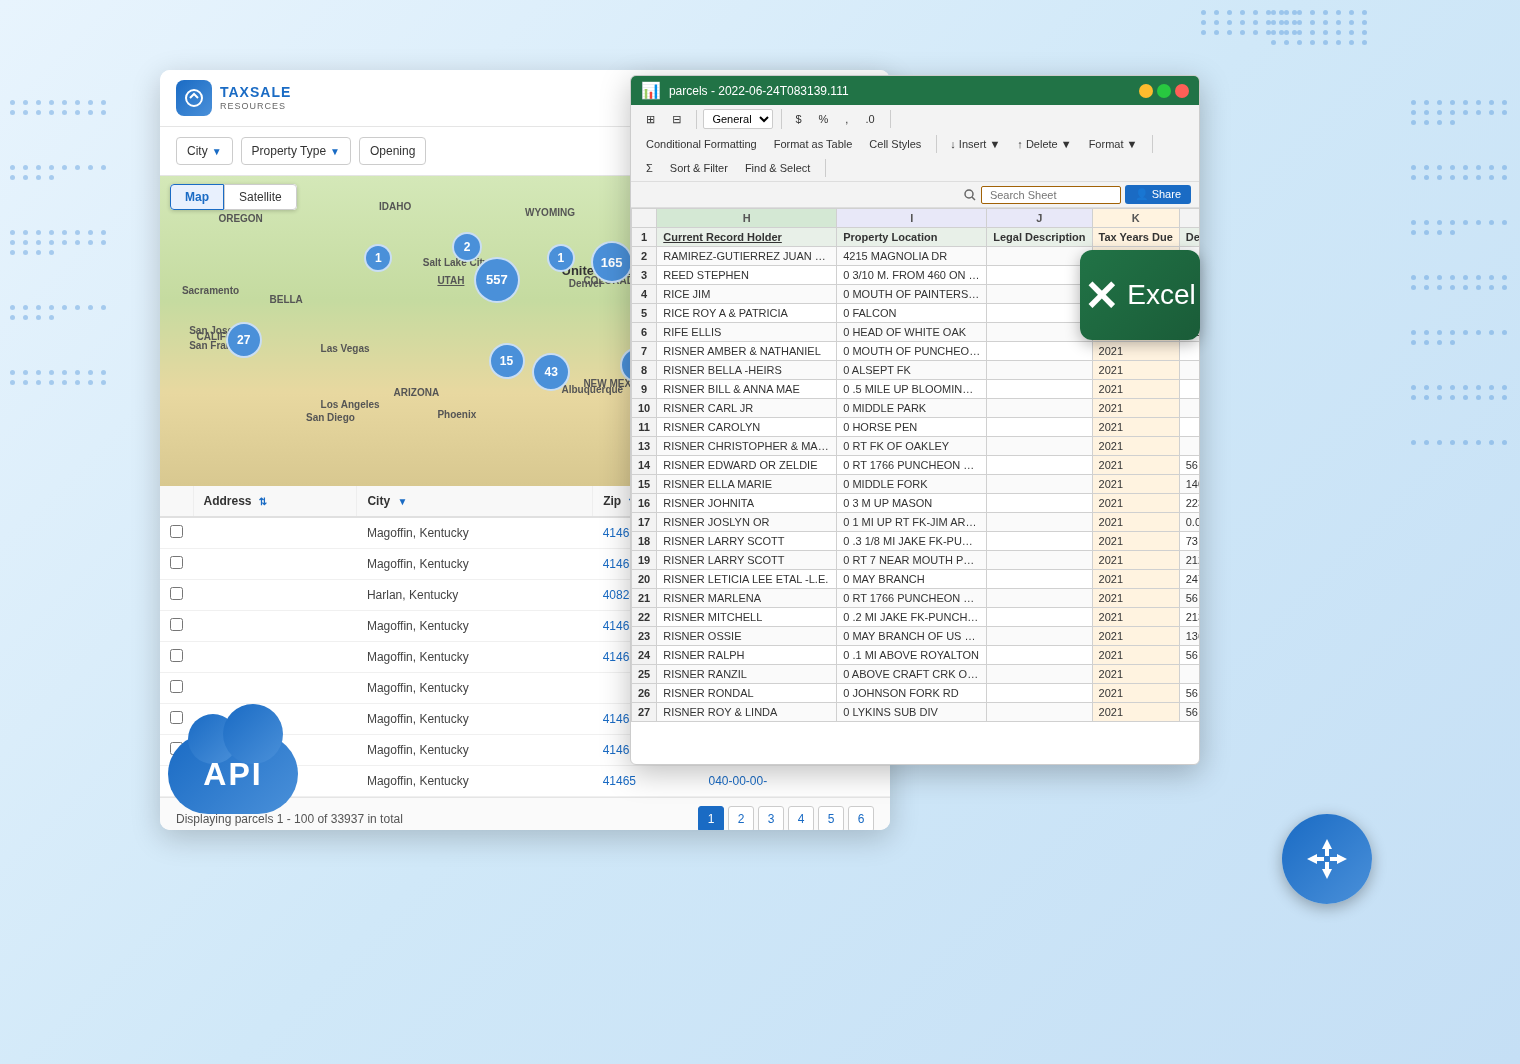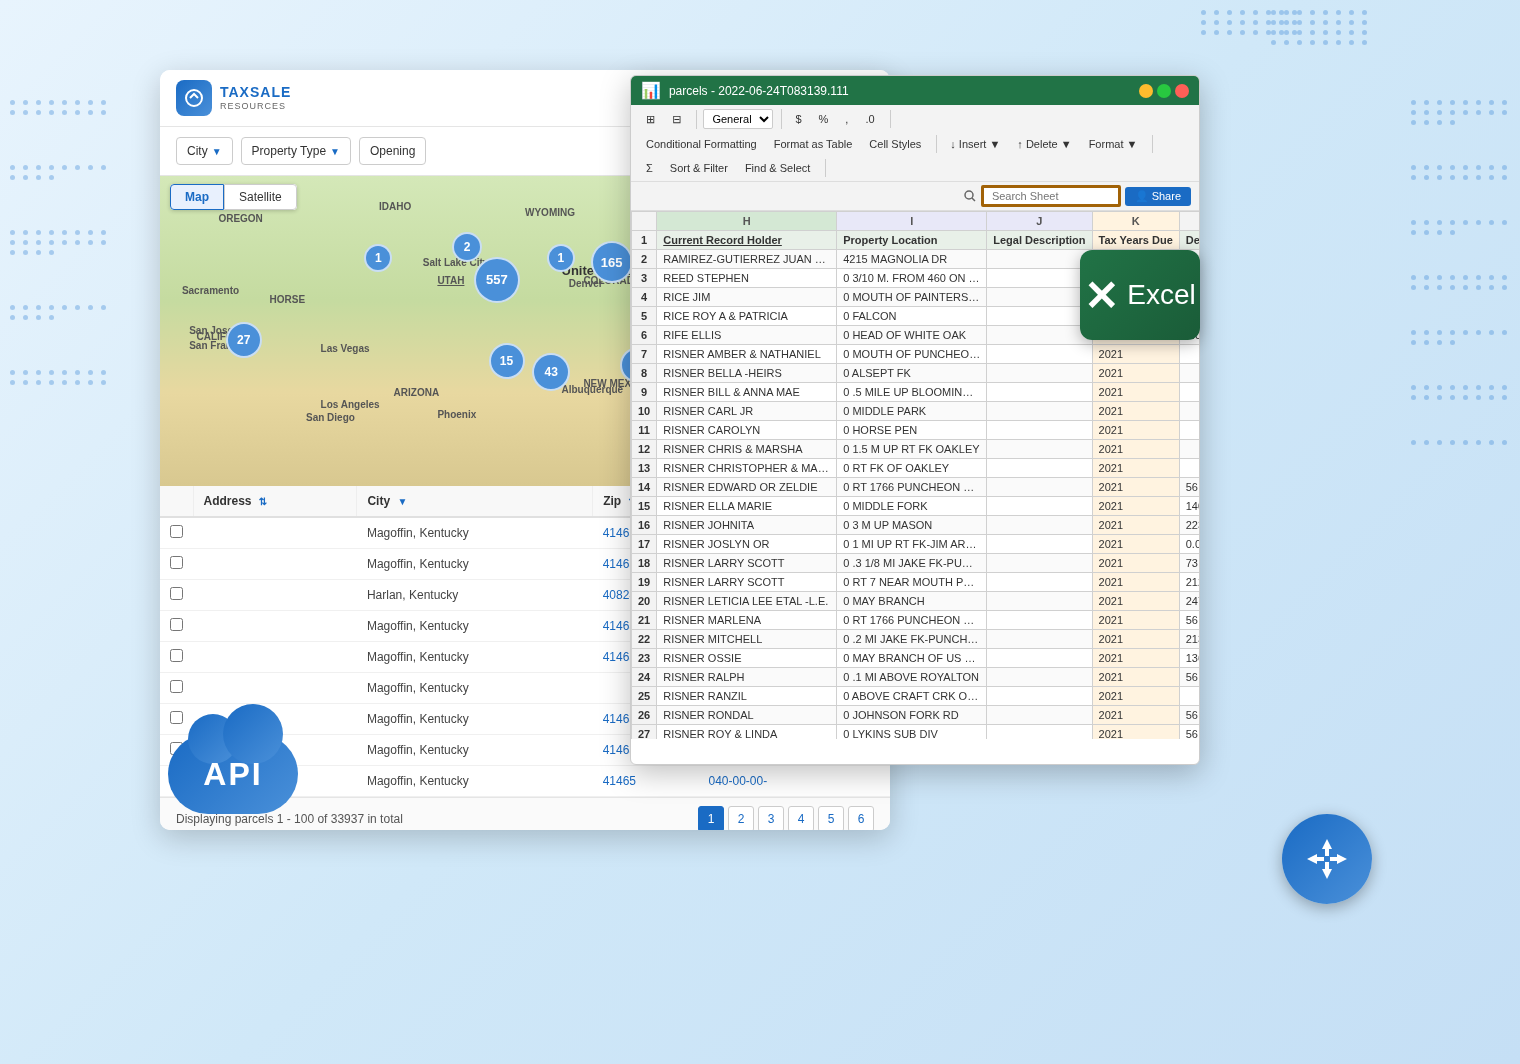--- a/index.html
+++ b/index.html
@@ -305,21 +305,21 @@
       background: #f3f3f3;
       padding: 3px 8px;
       display: flex;
       align-items: center;
       gap: 4px;
       border-bottom: 1px solid #ddd;
       justify-content: flex-end;
     }
     .excel-search-input {
       padding: 2px 8px;
-      border: 3px solid #a16207;
+      border: 1px solid #a16207;
       border-radius: 2px;
       font-size: 11px;
       width: 140px;
     }
     .excel-share-btn {
       padding: 3px 10px;
       background: #1a6bc4;
       color: white;
       border: none;
       border-radius: 3px;
@@ -765,21 +765,21 @@
       <button class="view-btn">Satellite</button>
     </div>
     <div class="map-container">
       <div class="map-bg">
 
         <span class="map-label" style="top:12%;left:8%;">OREGON</span>
         <span class="map-label" style="top:8%;left:30%;">IDAHO</span>
         <span class="map-label" style="top:10%;left:50%;">WYOMING</span>
         <span class="map-label" style="top:8%;left:72%;">SOUTH DAKOTA</span>
         <span class="map-label" style="top:30%;left:70%;">NEBRASKA</span>
-        <span class="map-label" style="top:38%;left:15%;">HORSE</span>
+        <span class="map-label" style="top:38%;left:15%;">BELLA</span>
         <span class="map-label" style="top:32%;left:38%;text-decoration:underline;">UTAH</span>
         <span class="map-label" style="top:32%;left:58%;">COLORADO</span>
         <span class="map-label" style="top:50%;left:5%;">CALIFORNIA</span>
         <span class="map-label" style="top:68%;left:32%;">ARIZONA</span>
         <span class="map-label" style="top:65%;left:58%;">NEW MEXICO</span>
         <span class="map-label" style="top:28%;left:55%;font-size:13px;color:#333;">United States</span>
         <span class="map-label" style="top:26%;left:36%;">Salt Lake City</span>
         <span class="map-label" style="top:33%;left:56%;">Denver</span>
         <span class="map-label" style="top:54%;left:22%;">Las Vegas</span>
         <span class="map-label" style="top:67%;left:55%;">Albuquerque</span>
@@ -1067,28 +1067,20 @@
   </tr>
           <tr>
     <td class="excel-row-header">11</td>
     <td style="max-width:180px;overflow:hidden;text-overflow:ellipsis;">RISNER CAROLYN</td>
     <td style="max-width:150px;overflow:hidden;text-overflow:ellipsis;">0 HORSE PEN</td>
     <td style=""></td>
     <td style="" class="excel-col-k">2021</td>
     <td style=""></td>
   </tr>
           <tr>
-    <td class="excel-row-header">12</td>
-    <td style="max-width:180px;overflow:hidden;text-overflow:ellipsis;">RISNER CHRIS &amp; MARSHA</td>
-    <td style="max-width:150px;overflow:hidden;text-overflow:ellipsis;">0 1.5 M UP RT FK OAKLEY</td>
-    <td style=""></td>
-    <td style="" class="excel-col-k">2021</td>
-    <td style=""></td>
-  </tr>
-          <tr>
     <td class="excel-row-header">13</td>
     <td style="max-width:180px;overflow:hidden;text-overflow:ellipsis;">RISNER CHRISTOPHER &amp; MARSHA</td>
     <td style="max-width:150px;overflow:hidden;text-overflow:ellipsis;">0 RT FK OF OAKLEY</td>
     <td style=""></td>
     <td style="" class="excel-col-k">2021</td>
     <td style=""></td>
   </tr>
           <tr>
     <td class="excel-row-header">14</td>
     <td style="max-width:180px;overflow:hidden;text-overflow:ellipsis;">RISNER EDWARD OR ZELDIE</td>

